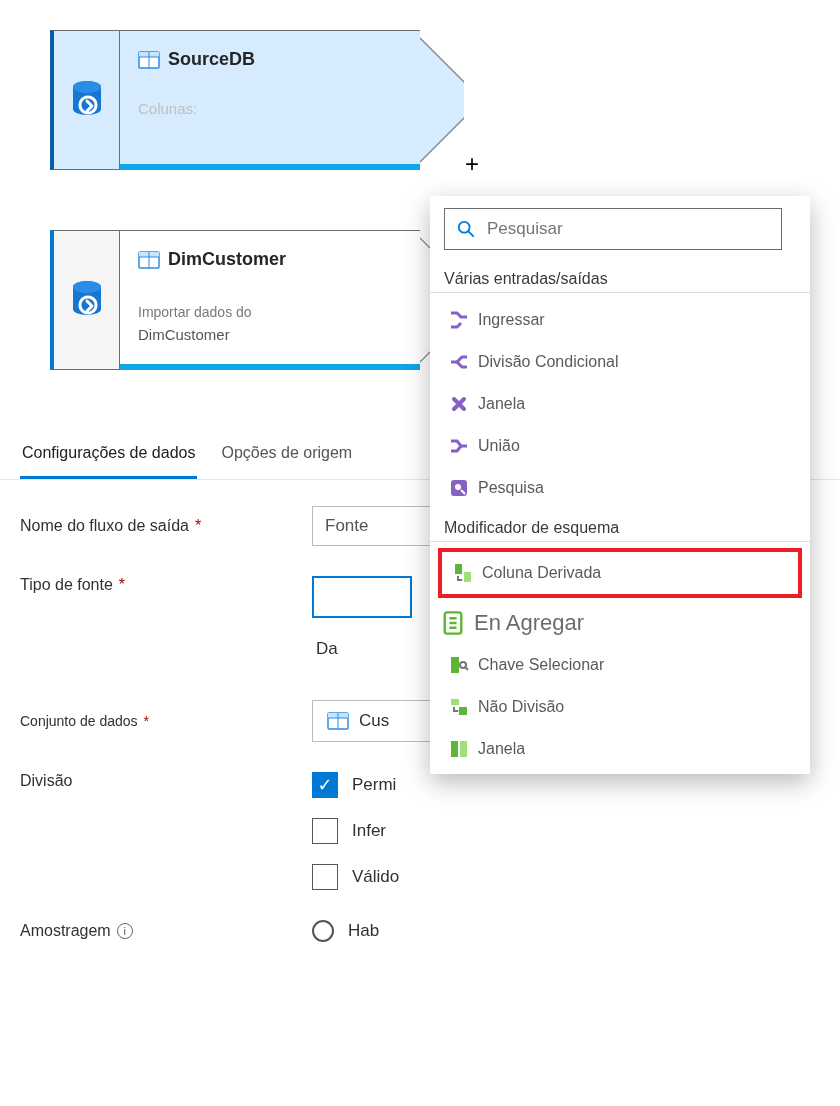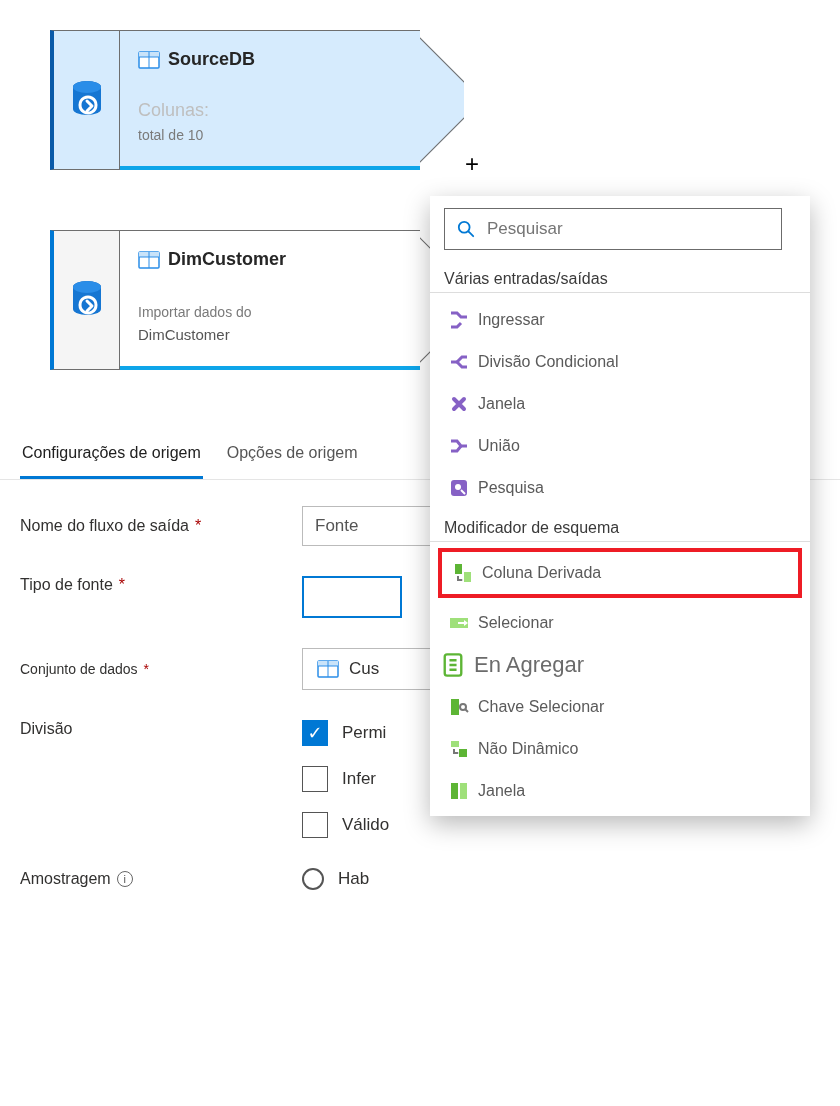--- a/index.html
+++ b/index.html
@@ -43,36 +43,36 @@
   .flow-node.selected .node-handle {
     background: #d6ebfd;
     border-left: 4px solid #0a5aa8;
   }
   .node-handle svg { width: 34px; height: 42px; }
 
   .node-body {
     flex: 1;
     background: #ffffff;
     border-top: 1px solid #6e6e6e;
-    border-bottom: 4px solid #0ea5e9;
+    border-bottom: 6px solid #0ea5e9;
     padding: 18px 20px 18px 18px;
     min-height: 140px;
     display: flex;
     flex-direction: column;
     gap: 6px;
   }
   .node-title-row {
     display: flex;
     align-items: center;
     gap: 8px;
     font-weight: 600;
     font-size: 18px;
     color: #262626;
   }
-  .node-sub-label { font-size: 18px; color: #bfbfbf; margin-top: 24px; }
+  .node-sub-label { font-size: 15px; color: #bfbfbf; margin-top: 24px; }
   .node-sub-value { font-size: 14px; color: #7a7a7a; }
   .node-desc-label { font-size: 14px; color: #7a7a7a; margin-top: 28px; }
   .node-desc-value { font-size: 15px; color: #555; }
 
   .node-arrow {
     position: absolute;
     right: -44px;
     top: 0;
     bottom: 0;
     width: 44px;
@@ -131,21 +131,21 @@
   
   .form {
     padding: 26px 20px;
     display: flex;
     flex-direction: column;
     gap: 30px;
   }
   .form-row {
     display: flex;
     align-items: center;
-    gap: 2px;
+    gap: 12px;
   }
   .form-label {
     width: 280px;
     font-size: 16px;
     color: #323130;
     display: flex;
     align-items: center;
     gap: 6px;
   }
   .form-label.small { font-size: 14px; }
@@ -288,21 +288,20 @@
           <svg viewBox="0 0 22 18">
               <rect x="1" y="1" width="20" height="16" rx="1" fill="#fff" stroke="#2a8de8" stroke-width="1.5"></rect>
               <rect x="1" y="1" width="20" height="5" fill="#c9e3f9"></rect>
               <line x1="1" y1="6" x2="21" y2="6" stroke="#2a8de8"></line>
               <line x1="11" y1="1" x2="11" y2="17" stroke="#2a8de8"></line>
             </svg>
         </span>
         <span>SourceDB</span>
       </div>
       <div class="node-sub-label">Colunas:</div>
-      <div class="node-sub-value">total de 10</div>
     </div>
     <div class="node-arrow">
         <div class="node-arrow-shape"></div>
       </div>
     <div class="plus-btn plus-top">+</div>
   </div>
 
   <div class="flow-node">
     <div class="node-handle">
       <svg viewBox="0 0 34 42">
@@ -330,41 +329,42 @@
     </div>
     <div class="node-arrow">
         <div class="node-arrow-shape"></div>
       </div>
     <div class="plus-btn plus-second">+</div>
   </div>
 
 </div>
 
 <div class="tabs">
-  <div class="tab active">Configurações de origem</div>
+  <div class="tab active">Configurações de dados</div>
   <div class="tab">Opções de origem</div>
 </div>
 
 <div class="form">
 
   <div class="form-row">
     <div class="form-label">
       <span>Nome do fluxo de saída</span>
       <span class="req">*</span>
     </div>
     <input class="text-input" value="Fonte" style="">
   </div>
 
   <div class="form-row" style="align-items:flex-start">
     <div class="form-label">
       <span>Tipo de fonte</span>
       <span class="req">*</span>
     </div>
     <div class="seg-group">
       <div class="seg-btn"></div>
+      <div class="seg-btn plain">Da</div>
     </div>
   </div>
 
   <div class="form-row">
     <div class="form-label small">
       <span>Conjunto de dados</span>
       <span class="req">*</span>
     </div>
     <div class="dataset">
       <span class="db-icon">
@@ -484,30 +484,20 @@
             <rect x="3" y="2" width="7" height="10" fill="currentColor"></rect>
             <rect x="12" y="10" width="7" height="10" fill="#9fe07a"></rect>
             <path d="M6 14v4h4" stroke="#777" stroke-width="2" fill="none"></path>
             <path d="M9 17l2 1-2 1z" fill="#777"></path>
           </svg>
       </span>
       <span>Coluna Derivada</span>
     </div>
   </div>
 
-  <div class="menu-item">
-    <span class="mi-icon ic-green">
-      <svg viewBox="0 0 22 22">
-          <rect x="2" y="6" width="18" height="10" fill="#9fe07a"></rect>
-          <path d="M10 11h8" stroke="#fff" stroke-width="2"></path>
-          <path d="M16 8l4 3-4 3z" fill="#fff"></path>
-        </svg>
-    </span>
-    <span>Selecionar</span>
-  </div>
 
   <div class="menu-item big">
     <span class="mi-icon ic-green" style="width:26px;height:26px">
       <svg viewBox="0 0 22 22">
           <rect x="4" y="2" width="14" height="18" rx="2" fill="none" stroke="currentColor" stroke-width="2"></rect>
           <path d="M8 7h6M8 11h6M8 15h6" stroke="currentColor" stroke-width="2"></path>
         </svg>
     </span>
     <span>En Agregar</span>
   </div>
@@ -526,21 +516,21 @@
 
   <div class="menu-item">
     <span class="mi-icon ic-green">
       <svg viewBox="0 0 22 22">
           <rect x="11" y="11" width="8" height="8" fill="currentColor"></rect>
           <rect x="3" y="3" width="8" height="6" fill="#9fe07a"></rect>
           <path d="M6 11V15h4" stroke="#777" stroke-width="2" fill="none"></path>
           <path d="M9 14l2 1-2 1z" fill="#777"></path>
         </svg>
     </span>
-    <span>Não Dinâmico</span>
+    <span>Não Divisão</span>
   </div>
 
   <div class="menu-item">
     <span class="mi-icon ic-green">
       <svg viewBox="0 0 22 22">
           <rect x="3" y="3" width="7" height="16" fill="currentColor"></rect>
           <rect x="12" y="3" width="7" height="16" fill="#9fe07a"></rect>
         </svg>
     </span>
     <span>Janela</span>

